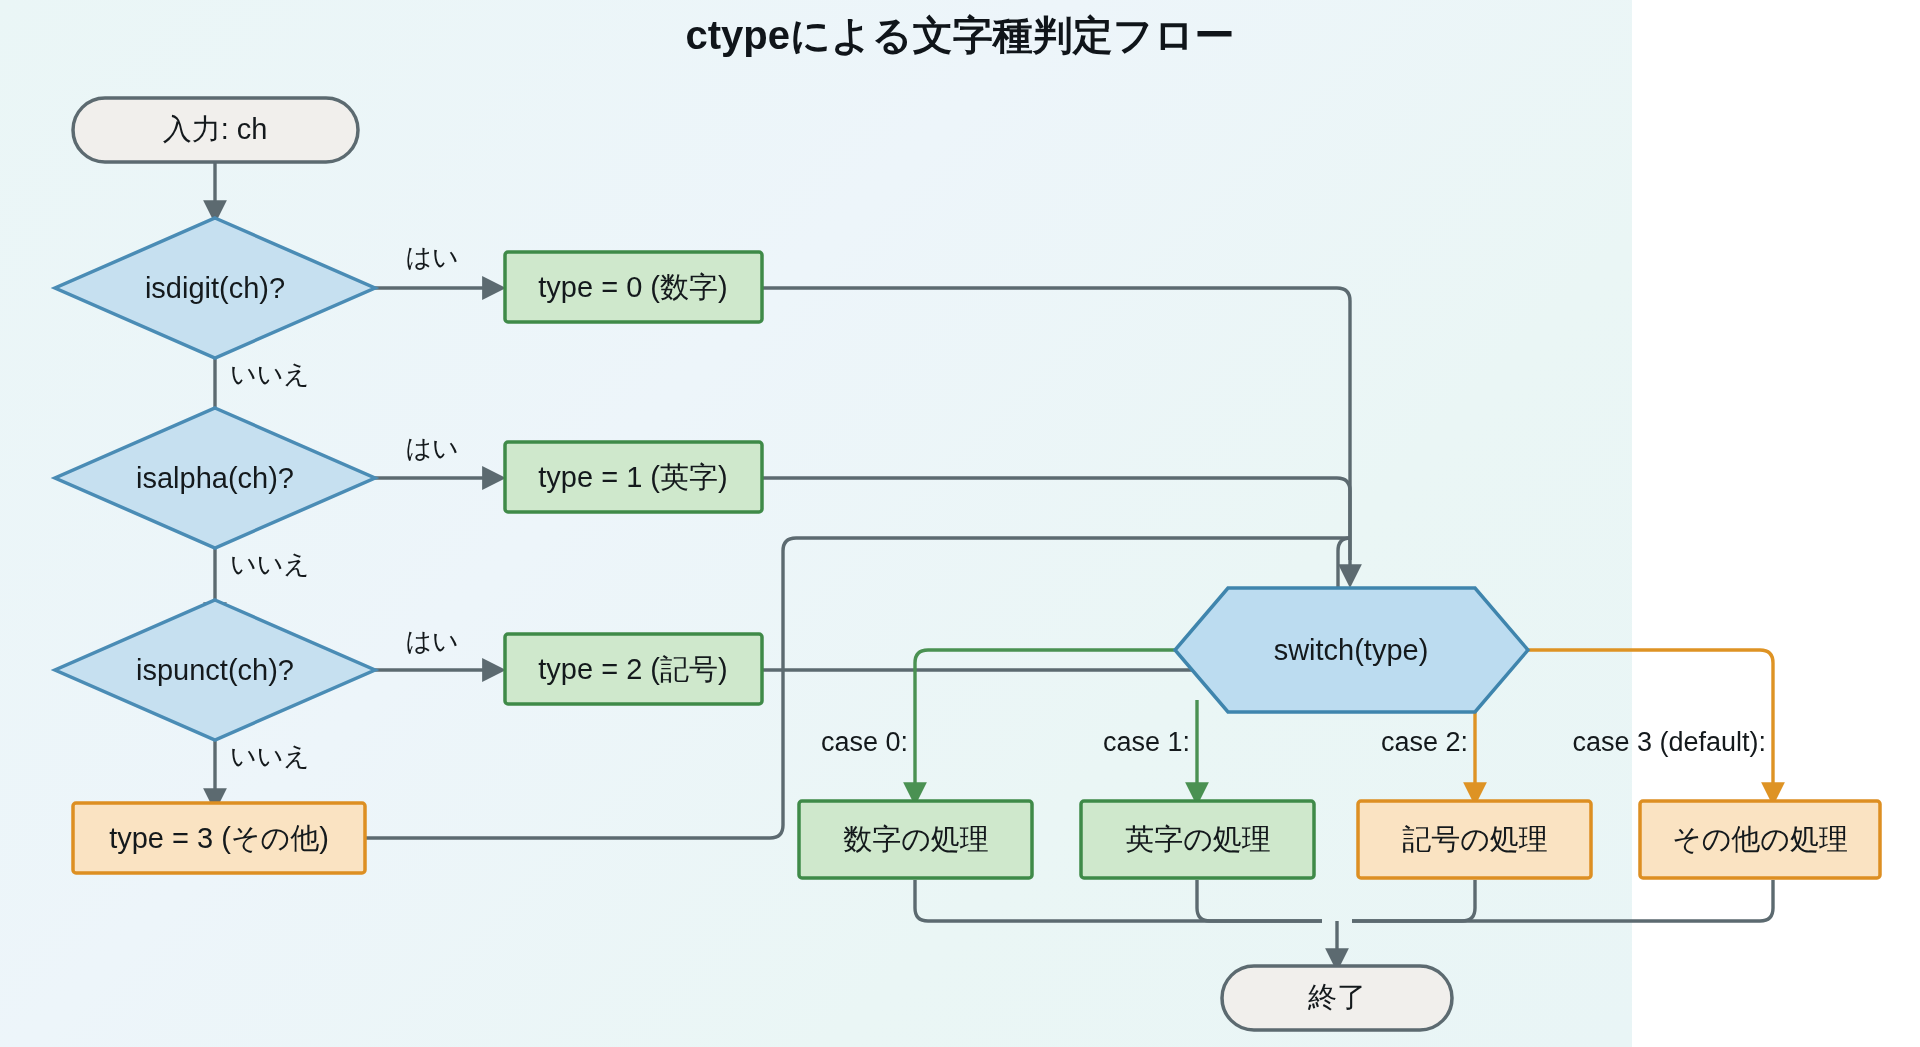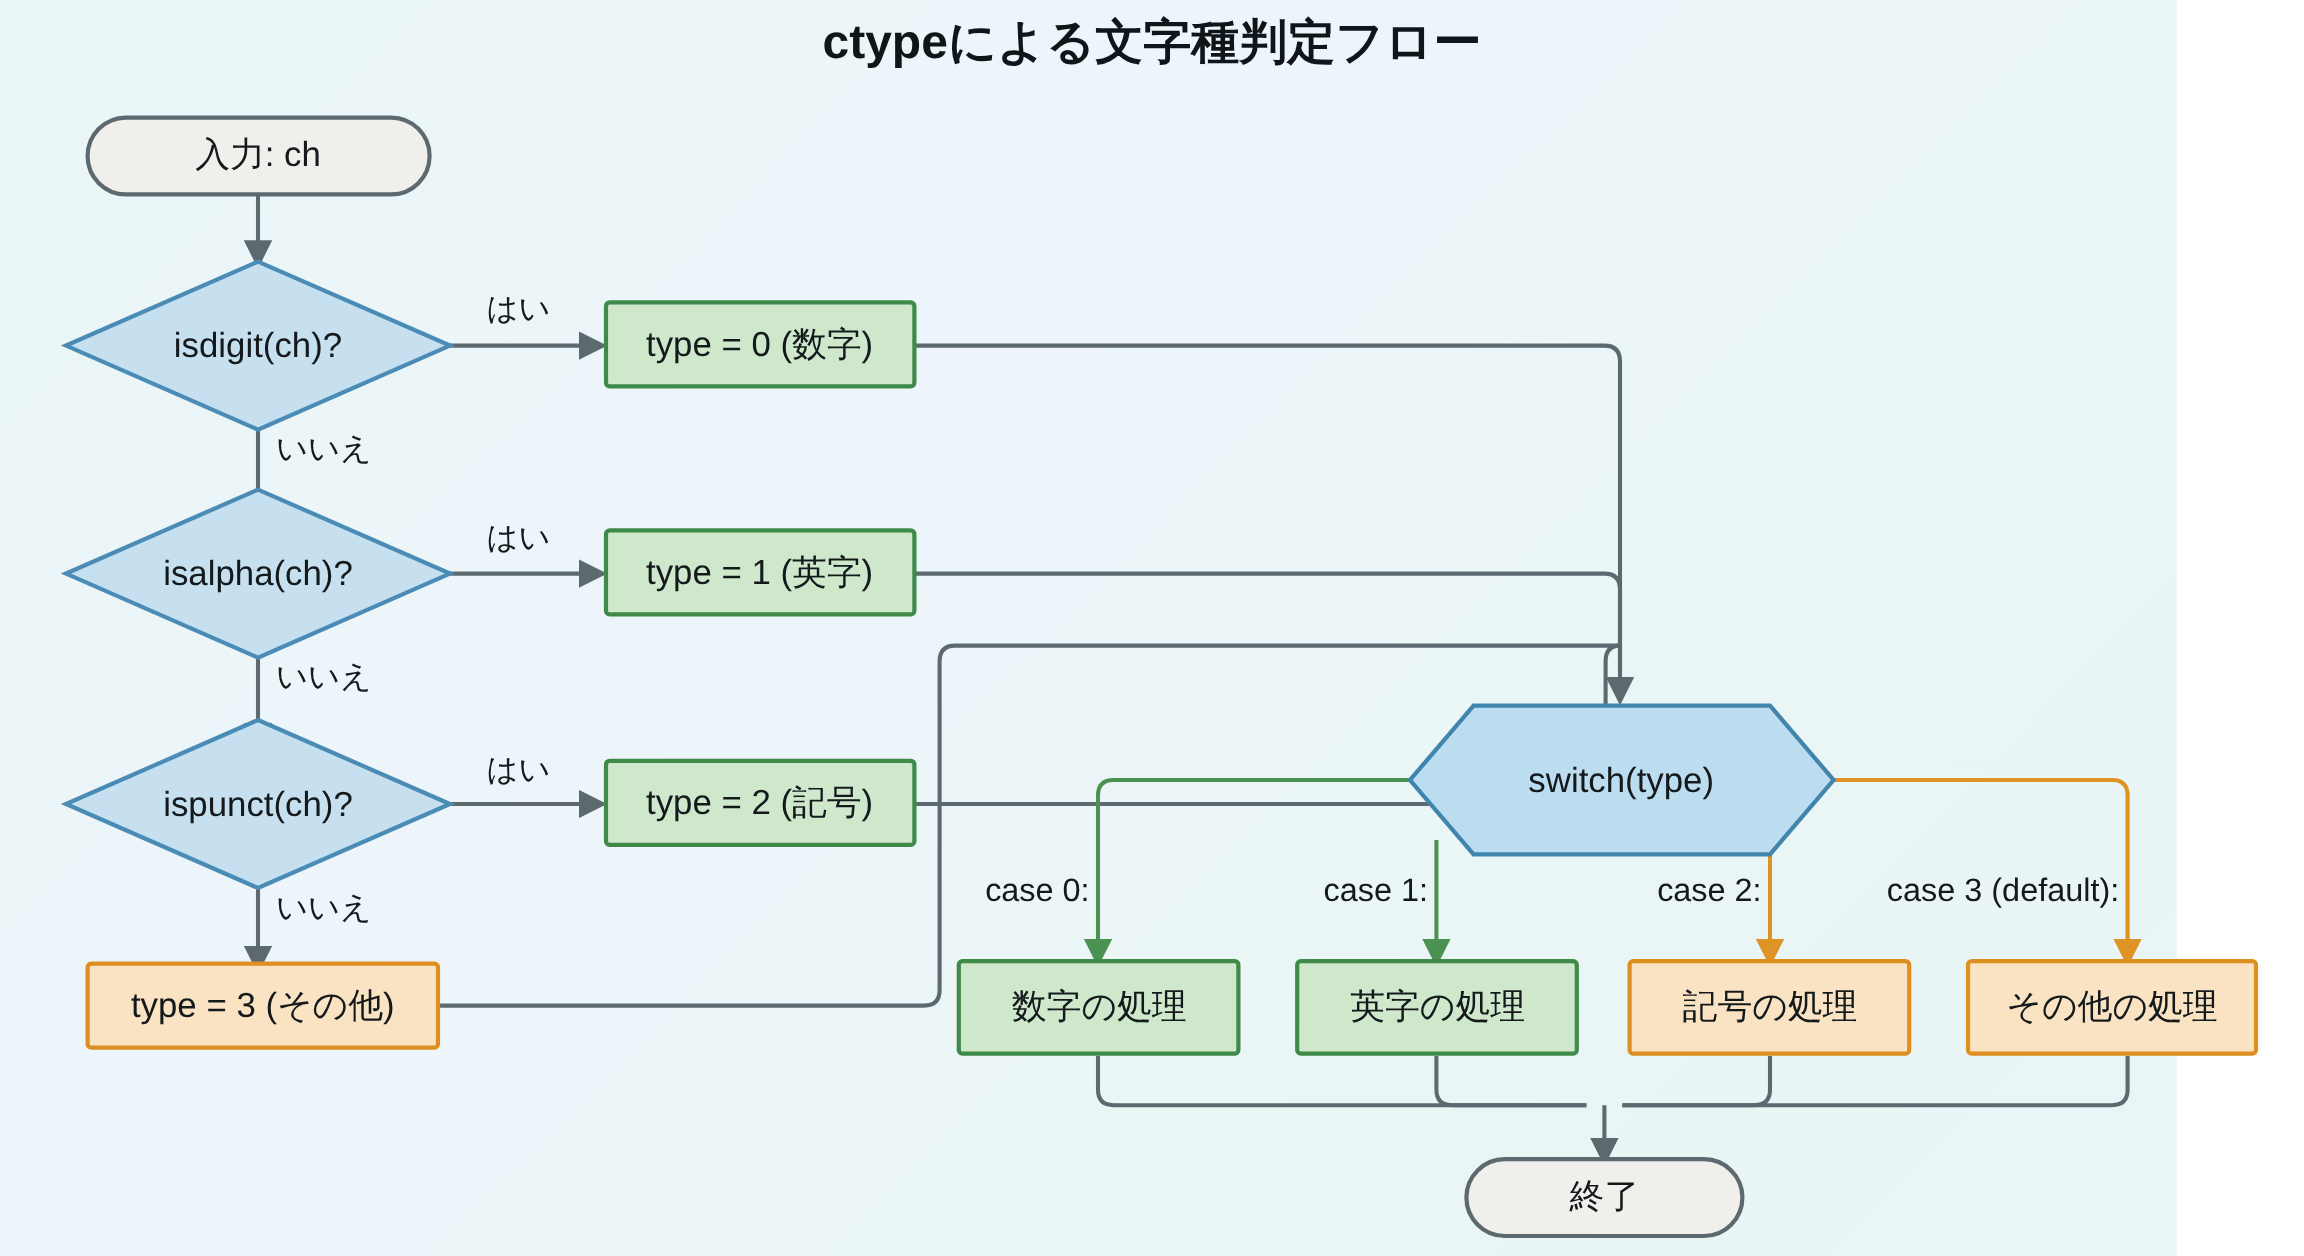--- a/index.html
+++ b/index.html
@@ -5,21 +5,21 @@
   html, body {
     margin: 0;
     padding: 0;
     width: 1920px;
     height: 1047px;
     overflow: hidden;
     font-family: "Liberation Sans", "DejaVu Sans", sans-serif;
   }
   #canvas {
     position: relative;
-    width: 1814px;
+    width: 1632px;
     height: 1047px;
     background: linear-gradient(135deg, #eaf6f6 0%, #edf5fa 40%, #eaf6f5 70%, #e9f5f6 100%);
   }
   svg#flow {
     position: absolute;
     inset: 0;
     width: 1920px;
     height: 1047px;
     display: block;
   }

